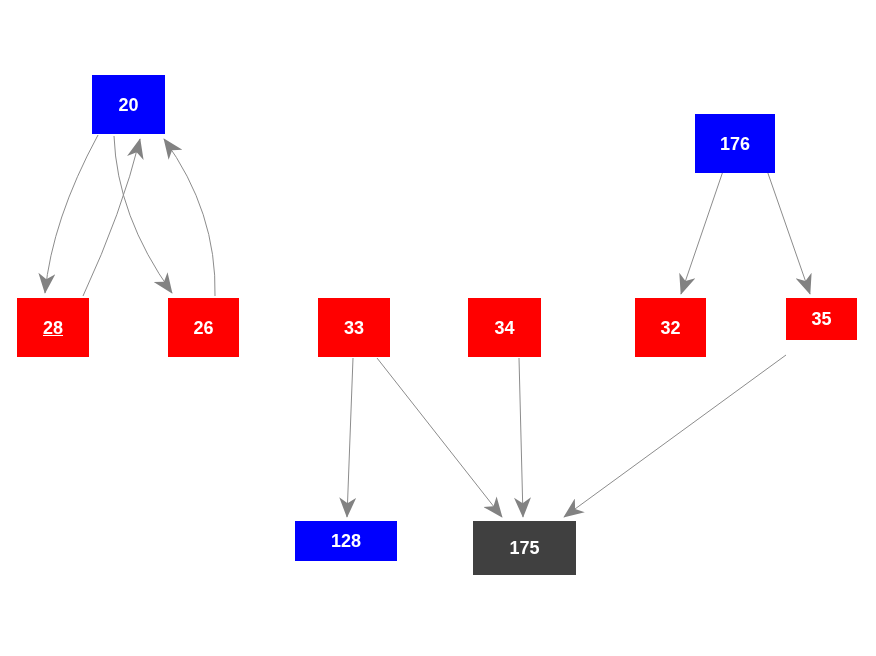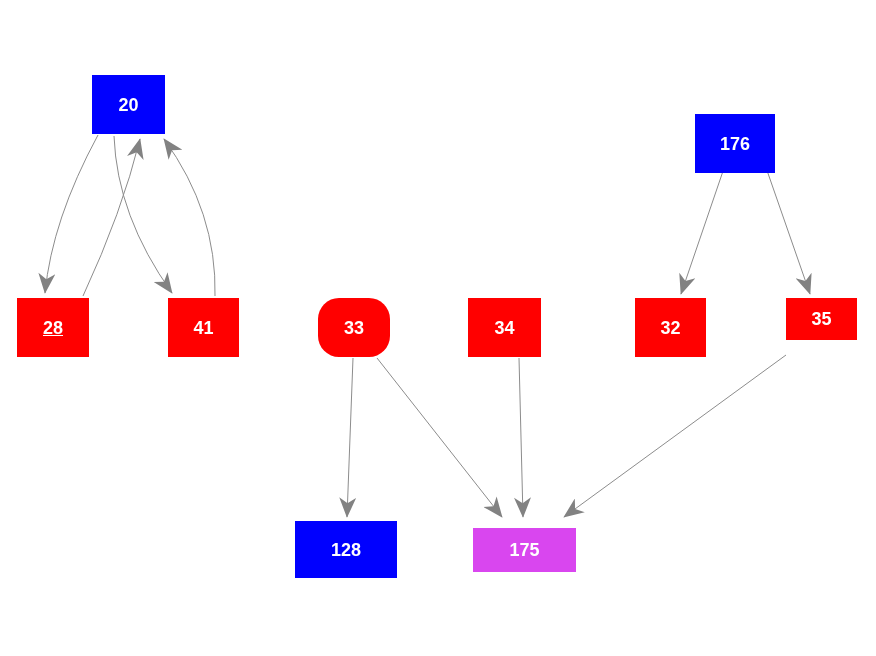--- a/index.html
+++ b/index.html
@@ -65,34 +65,34 @@
       <div class="node" style="left: 92px; top: 75px; width: 73px; height: 59px; background: rgb(0, 0, 255);">
         <span class="node-label" style="color: rgb(255, 255, 255);">20</span>
       </div>
       <div class="node" style="left: 695px; top: 76px; width: 80px; height: 59px; background: rgb(0, 0, 255); margin-top: 38px;">
         <span class="node-label" style="color: rgb(255, 255, 255);">176</span>
       </div>
       <div class="node" style="left: 17px; top: 298px; width: 72px; height: 59px; background: rgb(255, 0, 0);">
         <span class="node-label" style="color: rgb(255, 255, 255); text-decoration: underline;">28</span>
       </div>
       <div class="node" style="left: 168px; top: 298px; width: 71px; height: 59px; background: rgb(255, 0, 0);">
-        <span class="node-label" style="color: rgb(255, 255, 255);">41</span>
+        <span class="node-label" style="color: rgb(255, 255, 255);">26</span>
       </div>
-      <div class="node" style="left: 318px; top: 298px; width: 72px; height: 59px; background: rgb(255, 0, 0); border-radius: 21px;">
+      <div class="node" style="left: 318px; top: 298px; width: 72px; height: 59px; background: rgb(255, 0, 0);">
         <span class="node-label" style="color: rgb(255, 255, 255);">33</span>
       </div>
       <div class="node" style="left: 468px; top: 298px; width: 73px; height: 59px; background: rgb(255, 0, 0);">
         <span class="node-label" style="color: rgb(255, 255, 255);">34</span>
       </div>
       <div class="node" style="left: 635px; top: 298px; width: 71px; height: 59px; background: rgb(255, 0, 0);">
         <span class="node-label" style="color: rgb(255, 255, 255);">32</span>
       </div>
       <div class="node" style="left: 786px; top: 298px; width: 71px; height: 42px; background: rgb(255, 0, 0);">
         <span class="node-label" style="color: rgb(255, 255, 255);">35</span>
       </div>
-      <div class="node" style="left: 295px; top: 521px; width: 102px; height: 57px; background: rgb(0, 0, 255);">
+      <div class="node" style="left: 295px; top: 521px; width: 102px; height: 40px; background: rgb(0, 0, 255);">
         <span class="node-label" style="color: rgb(255, 255, 255);">128</span>
       </div>
-      <div class="node" style="left: 473px; top: 521px; width: 103px; height: 44px; background: #d946ef; margin-top: 7px;">
+      <div class="node" style="left: 473px; top: 521px; width: 103px; height: 54px; background: #404040;">
         <span class="node-label" style="color: rgb(255, 255, 255);">175</span>
       </div>
     </div>
 </div>
 
 </body></html>

